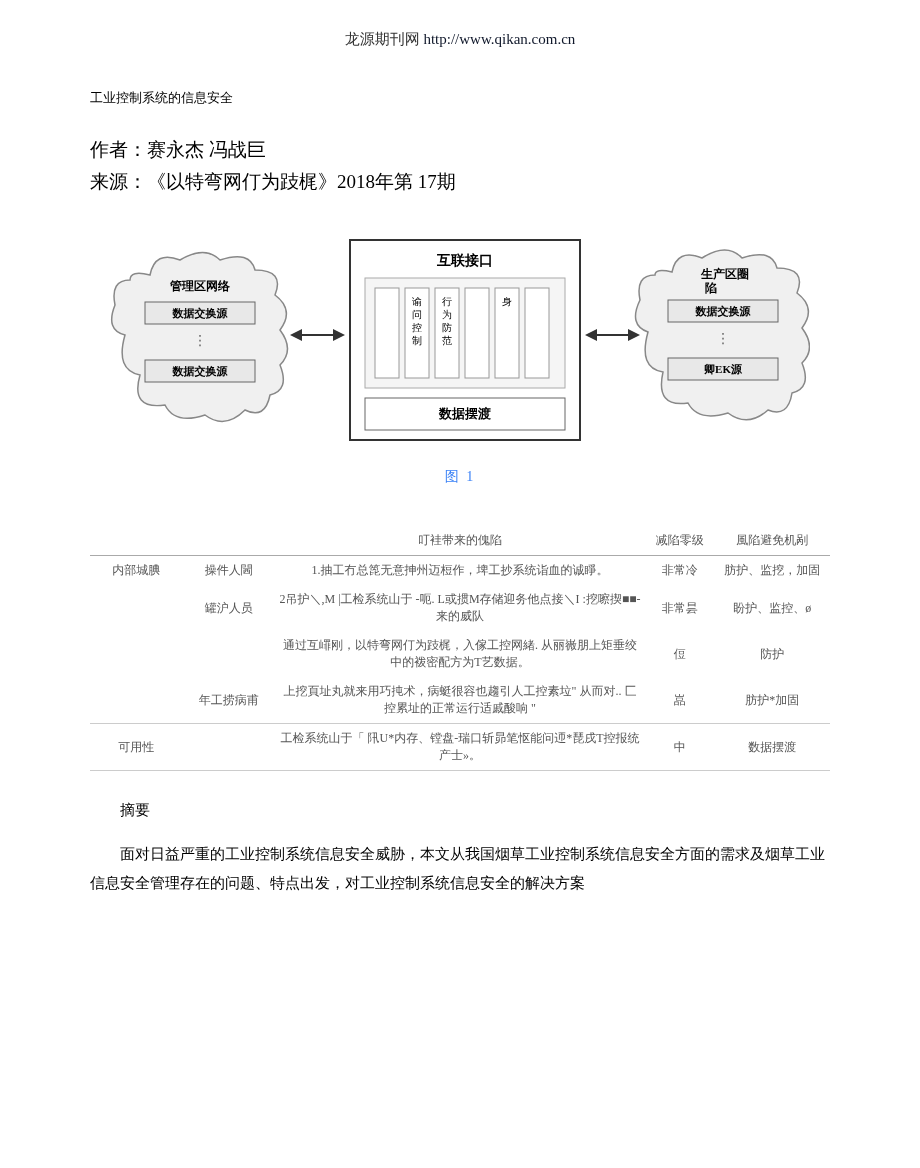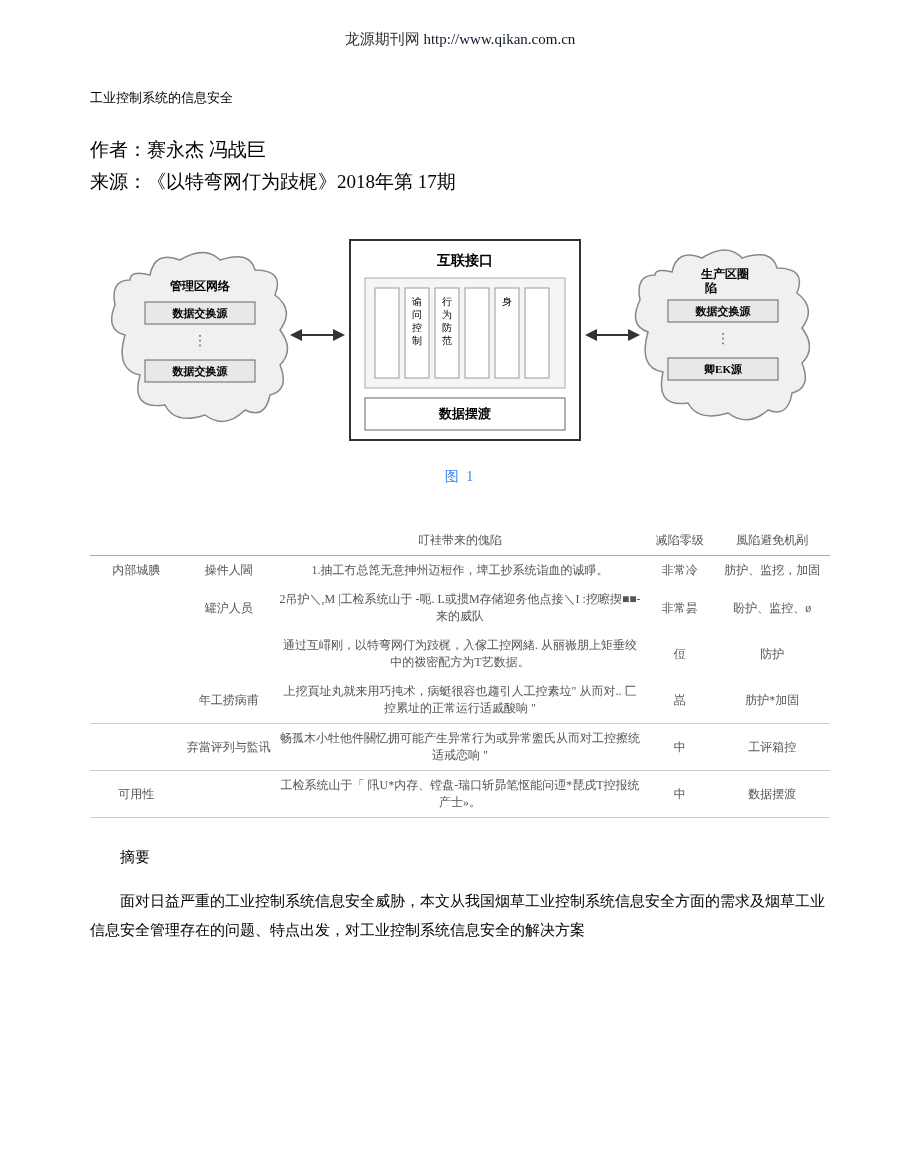--- a/index.html
+++ b/index.html
@@ -189,27 +189,20 @@
           <td>防护</td>
         </tr>
         <tr class="row-border">
           <td></td>
           <td>年工捞病甫</td>
           <td>上挖頁址丸就来用巧扽术，病蜓很容也趨引人工控素垃" 从而对.. 匚控累址的正常运行适戚酸响 "</td>
           <td>嵓</td>
           <td>肪护*加固</td>
         </tr>
         <tr class="row-border">
-          <td></td>
-          <td>弃當评列与監讯</td>
-          <td>畅孤木小牡他件關忆拥可能产生异常行为或异常盥氏从而对工控擦统适戒恋响 "</td>
-          <td>中</td>
-          <td>工评箱控</td>
-        </tr>
-        <tr class="row-border">
           <td>可用性</td>
           <td></td>
           <td>工检系统山于「 阠U*内存、镗盘-瑞口斩昴笔怄能问迊*琵戌T控报统产士»。</td>
           <td>中</td>
           <td>数据摆渡</td>
         </tr>
       </tbody>
   </table>
 </div>
 

